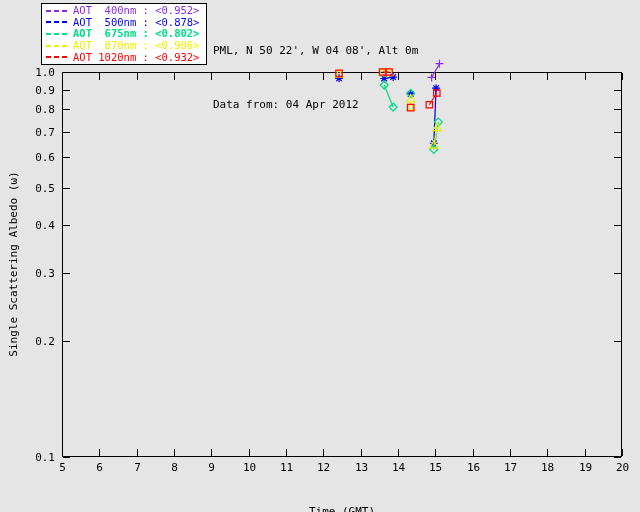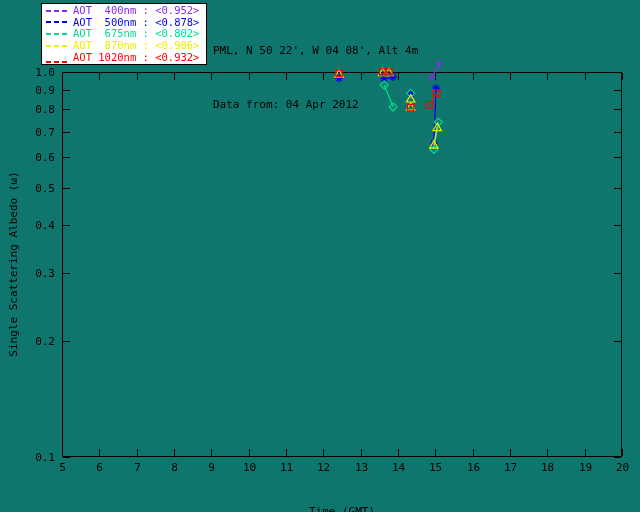--- a/index.html
+++ b/index.html
@@ -1,16 +1,16 @@
 <!DOCTYPE html>
 <html><head>
 <meta charset="utf-8">
 <style>
   html,body{margin:0;padding:0;background:#fff;}
-  .screen{position:relative;width:640px;height:512px;background:#0f766e;overflow:hidden;
+  .screen{position:relative;width:640px;height:512px;background:#e5e5e5;overflow:hidden;
           font-family:"DejaVu Sans Mono","Liberation Mono",monospace;color:#000;}
   .legend{position:absolute;left:41px;top:3px;width:166px;height:62px;border:1px solid #000;
           box-sizing:border-box;display:flex;flex-direction:column;justify-content:space-around;
           padding:1px 0 1px 4px;background:#fff;}
   .legend-row{display:flex;align-items:center;gap:5px;font-size:10.5px;line-height:11px;white-space:pre;}
   .legend-dash{width:22px;height:2px;flex:none;}
   .hdr{position:absolute;left:213px;top:6px;font-size:11px;line-height:18px;white-space:pre;}
   .ylab{position:absolute;left:13px;top:264px;transform:translate(-50%,-50%) rotate(-90deg);
         font-size:11px;white-space:nowrap;}
   .xlab{position:absolute;left:342px;top:469px;transform:translateX(-50%);font-size:11px;margin-top:36px;}
@@ -18,27 +18,27 @@
   svg text{font-family:"DejaVu Sans Mono","Liberation Mono",monospace;font-size:11px;fill:#000;}
 </style>
 </head>
 <body>
 
 <div class="screen">
 
   <div class="legend">
       <div class="legend-row" style="color: rgb(138, 43, 226);"><span class="legend-dash" style="background: repeating-linear-gradient(90deg, rgb(138, 43, 226) 0px, rgb(138, 43, 226) 5px, transparent 5px, transparent 8px);"></span><span>AOT  400nm : &lt;0.952&gt;</span></div>
       <div class="legend-row" style="color: rgb(0, 0, 238); text-align: right;"><span class="legend-dash" style="background: repeating-linear-gradient(90deg, rgb(0, 0, 238) 0px, rgb(0, 0, 238) 5px, transparent 5px, transparent 8px);"></span><span>AOT  500nm : &lt;0.878&gt;</span></div>
-      <div class="legend-row" style="color: rgb(0, 220, 135);"><span class="legend-dash" style="background: repeating-linear-gradient(90deg, rgb(0, 220, 135) 0px, rgb(0, 220, 135) 5px, transparent 5px, transparent 8px);"></span><span>AOT  675nm : &lt;0.802&gt;</span></div>
+      <div class="legend-row" style="color: rgb(0, 220, 135); font-weight: bold;"><span class="legend-dash" style="background: repeating-linear-gradient(90deg, rgb(0, 220, 135) 0px, rgb(0, 220, 135) 5px, transparent 5px, transparent 8px);"></span><span>AOT  675nm : &lt;0.802&gt;</span></div>
       <div class="legend-row" style="color: rgb(239, 239, 0);"><span class="legend-dash" style="background: repeating-linear-gradient(90deg, rgb(239, 239, 0) 0px, rgb(239, 239, 0) 5px, transparent 5px, transparent 8px);"></span><span>AOT  870nm : &lt;0.906&gt;</span></div>
-      <div class="legend-row" style="color: rgb(255, 0, 0); align-items: flex-end;"><span class="legend-dash" style="background: repeating-linear-gradient(90deg, rgb(255, 0, 0) 0px, rgb(255, 0, 0) 5px, transparent 5px, transparent 8px);"></span><span>AOT 1020nm : &lt;0.932&gt;</span></div>
+      <div class="legend-row" style="color: rgb(255, 0, 0);"><span class="legend-dash" style="background: repeating-linear-gradient(90deg, rgb(255, 0, 0) 0px, rgb(255, 0, 0) 5px, transparent 5px, transparent 8px);"></span><span>AOT 1020nm : &lt;0.932&gt;</span></div>
     </div>
 
   <div class="hdr">
-    <div>PML, N 50 22', W 04 08', Alt 4m</div>
+    <div>PML, N 50 22', W 04 08', Alt 0m</div>
     <div>Data from: 04 Apr 2012</div>
   </div>
 
   <div class="ylab">Single Scattering Albedo (ω)</div>
   <div class="xlab">Time (GMT)</div>
 
   <svg id="plot" width="560" height="385">
       <rect x="0.5" y="0.5" width="559" height="384" fill="none" stroke="#000000" stroke-width="1"></rect>
       <line x1="0.5" y1="384" x2="0.5" y2="377" stroke="#000000"></line>
       <line x1="0.5" y1="1" x2="0.5" y2="8" stroke="#000000"></line>

